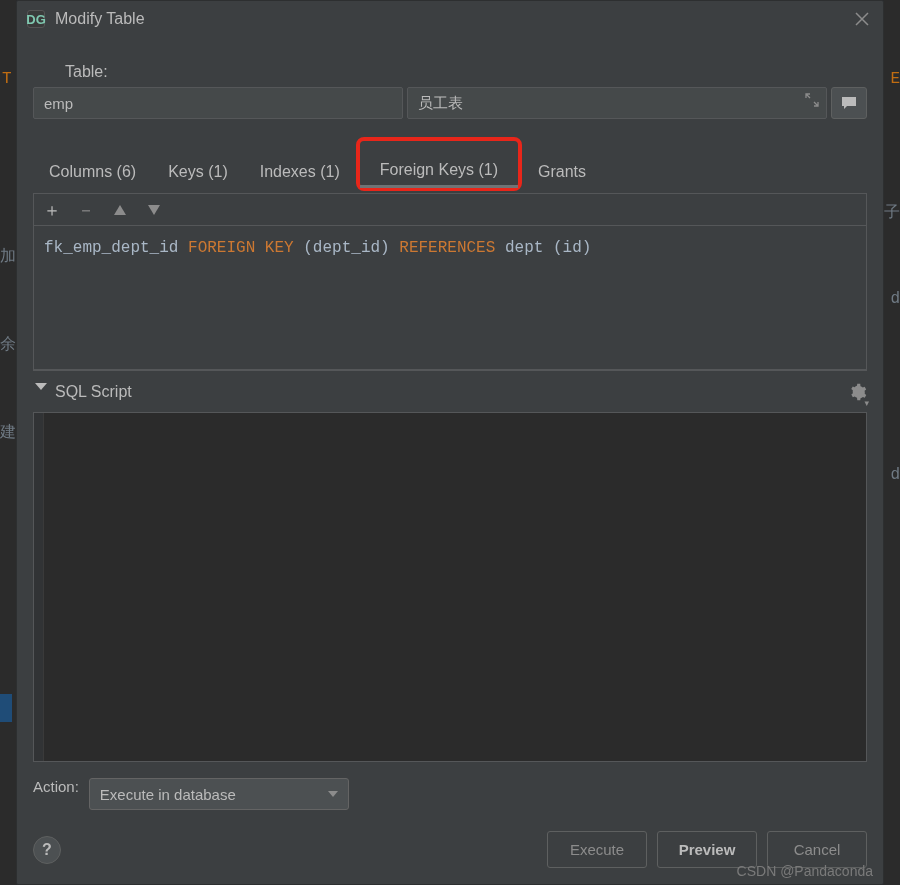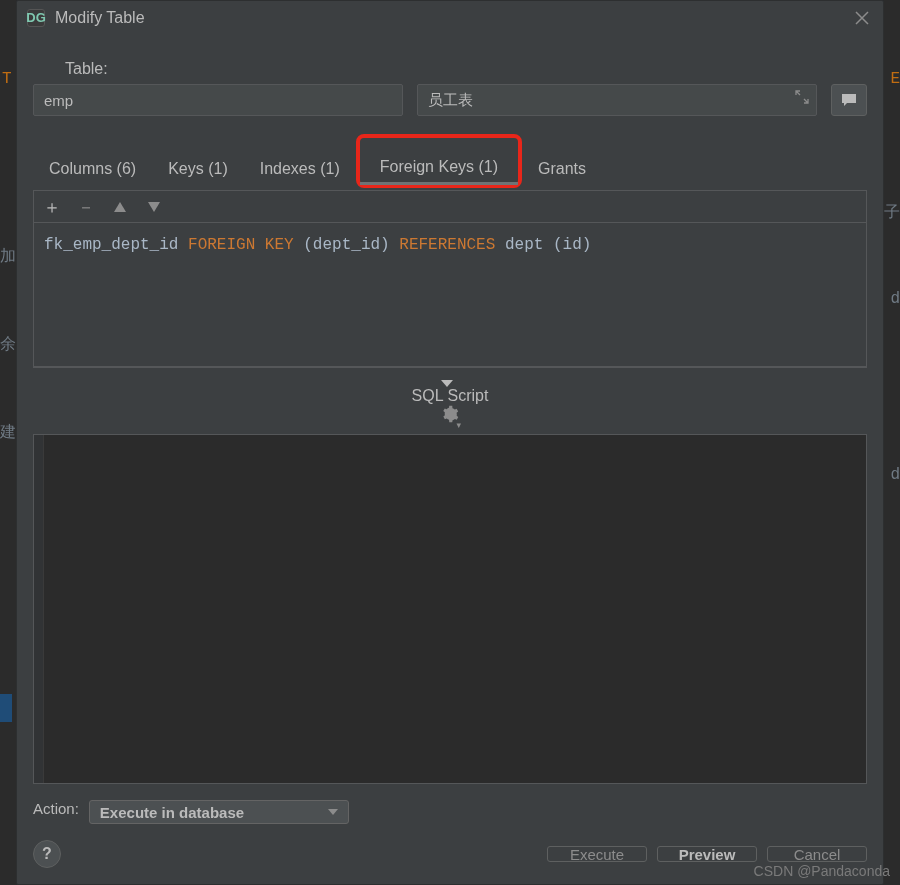--- a/index.html
+++ b/index.html
@@ -88,21 +88,21 @@
     padding: 4px 16px 0 16px;
     flex:1;
     display:flex;
     flex-direction: column;
   }
   .row-labels {
     display:flex; gap: 0; margin-top:22px;
   }
   .row-labels .col { flex:0 0 50%; }
   .field-label { color: var(--text); font-size:16px; margin-bottom:6px; display:block;margin-left:32px;}
-  .row-inputs { display:flex; gap:14px; align-items:stretch; }
+  .row-inputs { display:flex; gap:4px; align-items:stretch; }
   .text-input {
     height:32px;
     background: var(--bg-input);
     border:1px solid var(--border);
     border-radius:2px;
     color: var(--text);
     padding: 0 10px;
     font-size:15px;
     outline:none;
   }
@@ -181,23 +181,22 @@
     line-height:1.6;
     min-height:120px;
     color: #a9b7c6;
     border-bottom:1px solid var(--border);
   }
   .kw { color: var(--text-orange); }
 
   
   .sql-header {
     display:flex;
-    align-items:center;
+    align-items:flex-start;
     margin: 12px 0 6px 0;
-    flex-direction: column;
   }
   .disclosure {
     width:0; height:0;
     border-left:6px solid transparent;
     border-right:6px solid transparent;
     border-top:7px solid var(--text);
     margin-right:8px;
     margin-left:2px;
   }
   .sql-title { flex:1; font-size:16px; }
@@ -223,29 +222,28 @@
   .sql-gutter { width:10px; border-right:1px solid #3a3a3a; background:#313335;}
   .sql-editor { flex:1; }
 
   
   .action-row {
     display:flex; align-items:flex-start;
     margin-top:16px;
   }
   .action-label { margin-right:10px; color: var(--text); font-size:15px;}
   .select {
-    height:24px; min-width:260px;
+    height:32px; min-width:260px;
     background: var(--bg-input-light);
     border:1px solid var(--border-light);
     border-radius:3px;
     display:flex; align-items:center;
     padding:0 10px;
     color: var(--text);
     position:relative;
-    font-weight:bold;
   }
   .select .caret {
     position:absolute; right:10px;
     width:0;height:0;
     border-left:5px solid transparent;
     border-right:5px solid transparent;
     border-top:6px solid var(--text-dim);
   }
 
   .footer {
@@ -257,36 +255,36 @@
     width:28px; height:28px;
     border-radius:50%;
     background:#4c5052;
     color: var(--text);
     display:flex; align-items:center; justify-content:center;
     font-size:16px; font-weight:bold;
     border:1px solid var(--btn-border);
   }
   .footer .spacer { flex:1; }
   .btn {
-    height:16px;
+    height:37px;
     min-width:100px;
     padding:0 18px;
     background: var(--bg-dialog);
     border:1px solid var(--btn-border);
     border-radius:3px;
     color: var(--text-dim);
     display:flex; align-items:center; justify-content:center;
     font-size:15px;
     cursor:pointer;
   }
   .btn.primary { font-weight:600; color: var(--text); }
 
   .watermark {
     position:absolute;
-    right:10px; bottom:6px;
+    right:27px; bottom:6px;
     color:#7a7a7a;
     font-size:14px;
     font-family: Arial, sans-serif;
   }
 </style>
 </head>
 <body>
 
 <span class="bg-hint orange" style="left:2px; top:70px;">T</span>
 <span class="bg-hint orange right" style="top:70px;">E</span>

